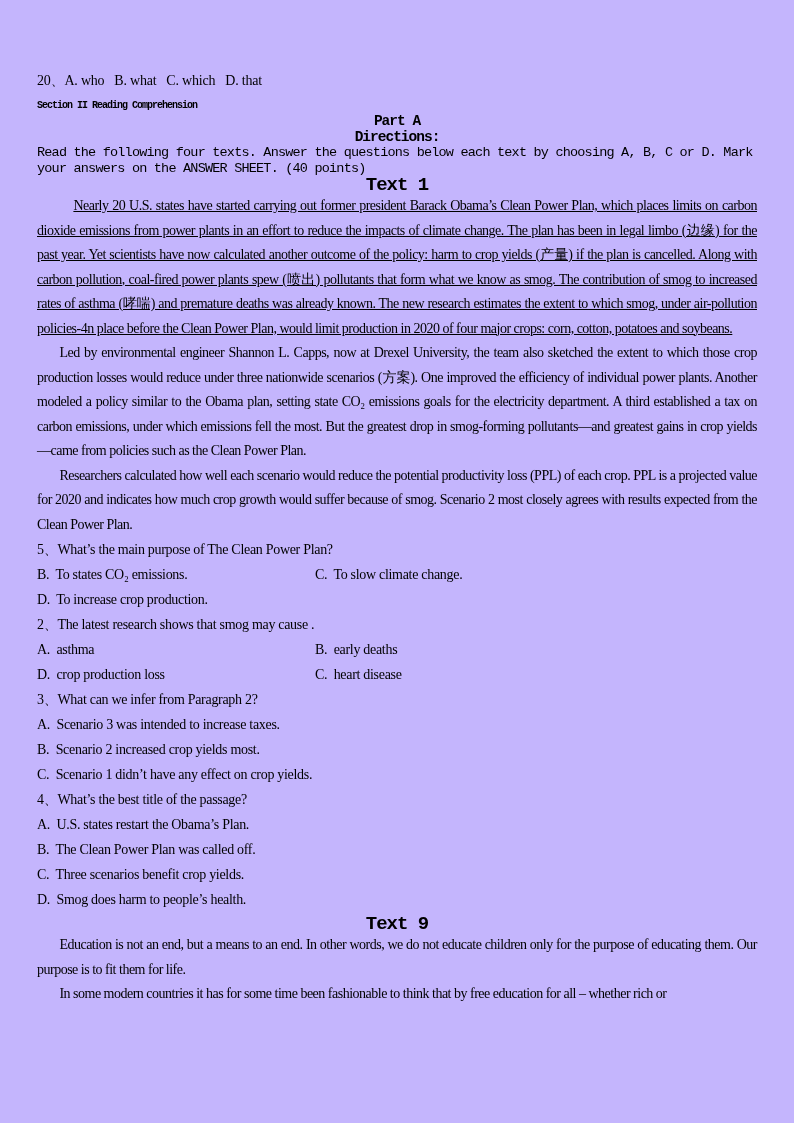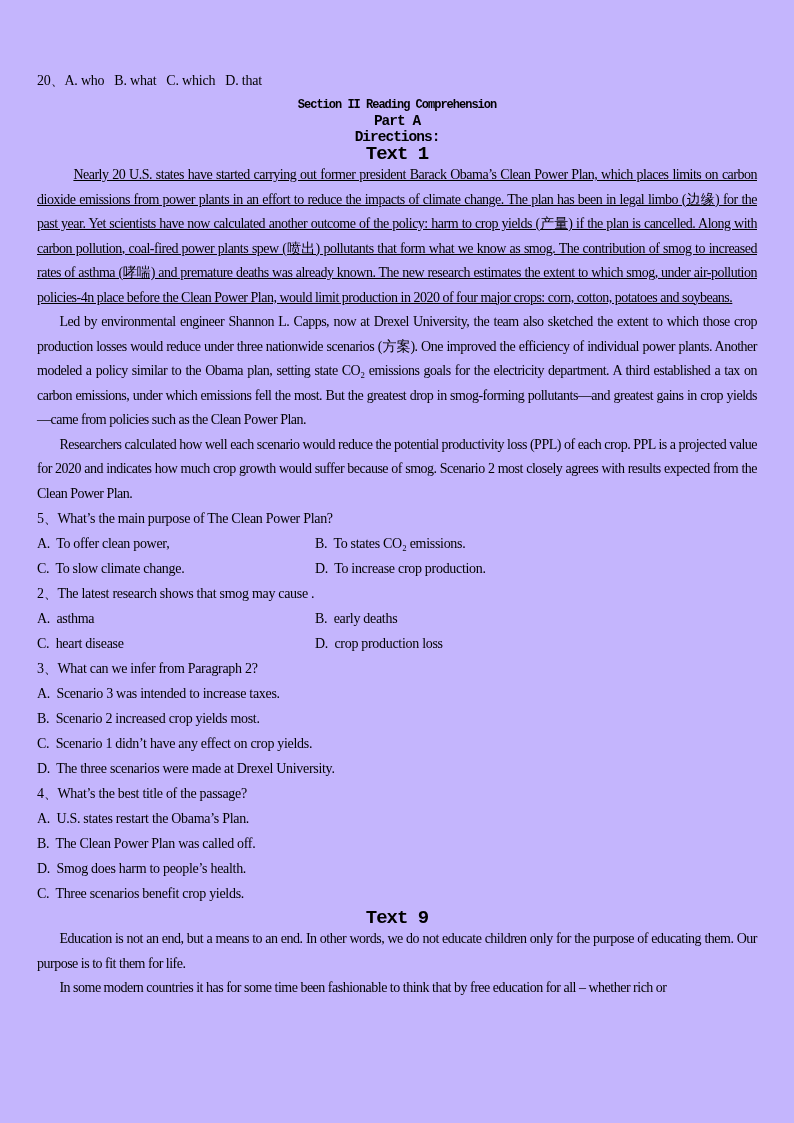--- a/index.html
+++ b/index.html
@@ -18,23 +18,23 @@
   .serif { font-family: "Liberation Serif", "DejaVu Serif", serif; }
   .mono  { font-family: "Liberation Mono", "DejaVu Sans Mono", monospace; letter-spacing: -1px; }
 
   .q20-line {
     font-size: 14px;
     line-height: 22px;
     white-space: pre-wrap;
     letter-spacing: -0.2px;
   }
   .section-heading {
-    text-align: center;
+    text-align: left;
     font-weight: bold;
-    font-size: 12px;
+    font-size: 10px;
     line-height: 17px;
     margin: 5px 0 0 0;
   }
   .part-label, .directions-label {
     font-weight: bold;
     font-size: 14.5px;
     line-height: 15.5px;
     text-align: center;
   }
   .directions-text {
@@ -78,61 +78,60 @@
 <div class="page">
 
   <div class="serif q20-line">20、A. who   B. what   C. which   D. that</div>
 
   <h2 class="mono section-heading">Section II Reading Comprehension</h2>
 
   <div class="mono part-label">Part A</div>
 
   <div class="mono directions-label">Directions:</div>
 
+  <p class="mono directions-text">Read the following four texts. Answer the questions below each text by choosing A, B, C or D. Mark your answers on the ANSWER SHEET.  (40 points)</p>
 
   <h3 class="mono text-heading">Text 1</h3>
 
   <p class="passage first-para">Nearly 20 U.S. states have started carrying out former president Barack Obama’s Clean Power Plan, which places limits on carbon dioxide emissions from power plants in an effort to reduce the impacts of climate change. The plan has been in legal limbo (边缘) for the past year. Yet scientists have now calculated another outcome of the policy: harm to crop yields (产量) if the plan is cancelled. Along with carbon pollution, coal-fired power plants spew (喷出) pollutants that form what we know as smog. The contribution of smog to increased rates of asthma (哮喘) and premature deaths was already known. The new research estimates the extent to which smog, under air-pollution policies-4n place before the Clean Power Plan, would limit production in 2020 of four major crops: corn, cotton, potatoes and soybeans.</p>
   <p class="passage">Led by environmental engineer Shannon L. Capps, now at Drexel University, the team also sketched the extent to which those crop production losses would reduce under three nationwide scenarios (方案). One improved the efficiency of individual power plants. Another modeled a policy similar to the Obama plan, setting state CO₂ emissions goals for the electricity department. A third established a tax on carbon emissions, under which emissions fell the most. But the greatest drop in smog-forming pollutants—and greatest gains in crop yields—came from policies such as the Clean Power Plan.</p>
   <p class="passage">Researchers calculated how well each scenario would reduce the potential productivity loss (PPL) of each crop. PPL is a projected value for 2020 and indicates how much crop growth would suffer because of smog. Scenario 2 most closely agrees with results expected from the Clean Power Plan.</p>
 
   <div class="qblock">
     <div class="qline">5、What’s the main purpose of The Clean Power Plan?</div>
     <div class="opts-2col">
-      <div class="opt">A.  To offer clean power,</div>
       <div class="opt">B.  To states CO₂ emissions.</div>
       <div class="opt">C.  To slow climate change.</div>
       <div class="opt">D.  To increase crop production.</div>
     </div>
   </div>
 
   <div class="qblock">
     <div class="qline">2、The latest research shows that smog may cause .</div>
     <div class="opts-2col">
       <div class="opt">A.  asthma</div>
       <div class="opt">B.  early deaths</div>
+      <div class="opt">D.  crop production loss</div>
       <div class="opt">C.  heart disease</div>
-      <div class="opt">D.  crop production loss</div>
     </div>
   </div>
 
   <div class="qblock">
     <div class="qline">3、What can we infer from Paragraph 2?</div>
     <div class="opt">A.  Scenario 3 was intended to increase taxes.</div>
     <div class="opt">B.  Scenario 2 increased crop yields most.</div>
     <div class="opt">C.  Scenario 1 didn’t have any effect on crop yields.</div>
-    <div class="opt">D.  The three scenarios were made at Drexel University.</div>
   </div>
 
   <div class="qblock">
     <div class="qline">4、What’s the best title of the passage?</div>
     <div class="opt">A.  U.S. states restart the Obama’s Plan.</div>
     <div class="opt">B.  The Clean Power Plan was called off.</div>
+    <div class="opt">C.  Three scenarios benefit crop yields.</div>
     <div class="opt">D.  Smog does harm to people’s health.</div>
-    <div class="opt">C.  Three scenarios benefit crop yields.</div>
   </div>
 
   <div class="spacer-sm"></div>
 
   <h3 class="mono text-heading">Text 9</h3>
 
   <p class="passage">Education is not an end, but a means to an end. In other words, we do not educate children only for the purpose of educating them. Our purpose is to fit them for life.</p>
   <p class="passage">In some modern countries it has for some time been fashionable to think that by free education for all – whether rich or</p>
 
 </div>

